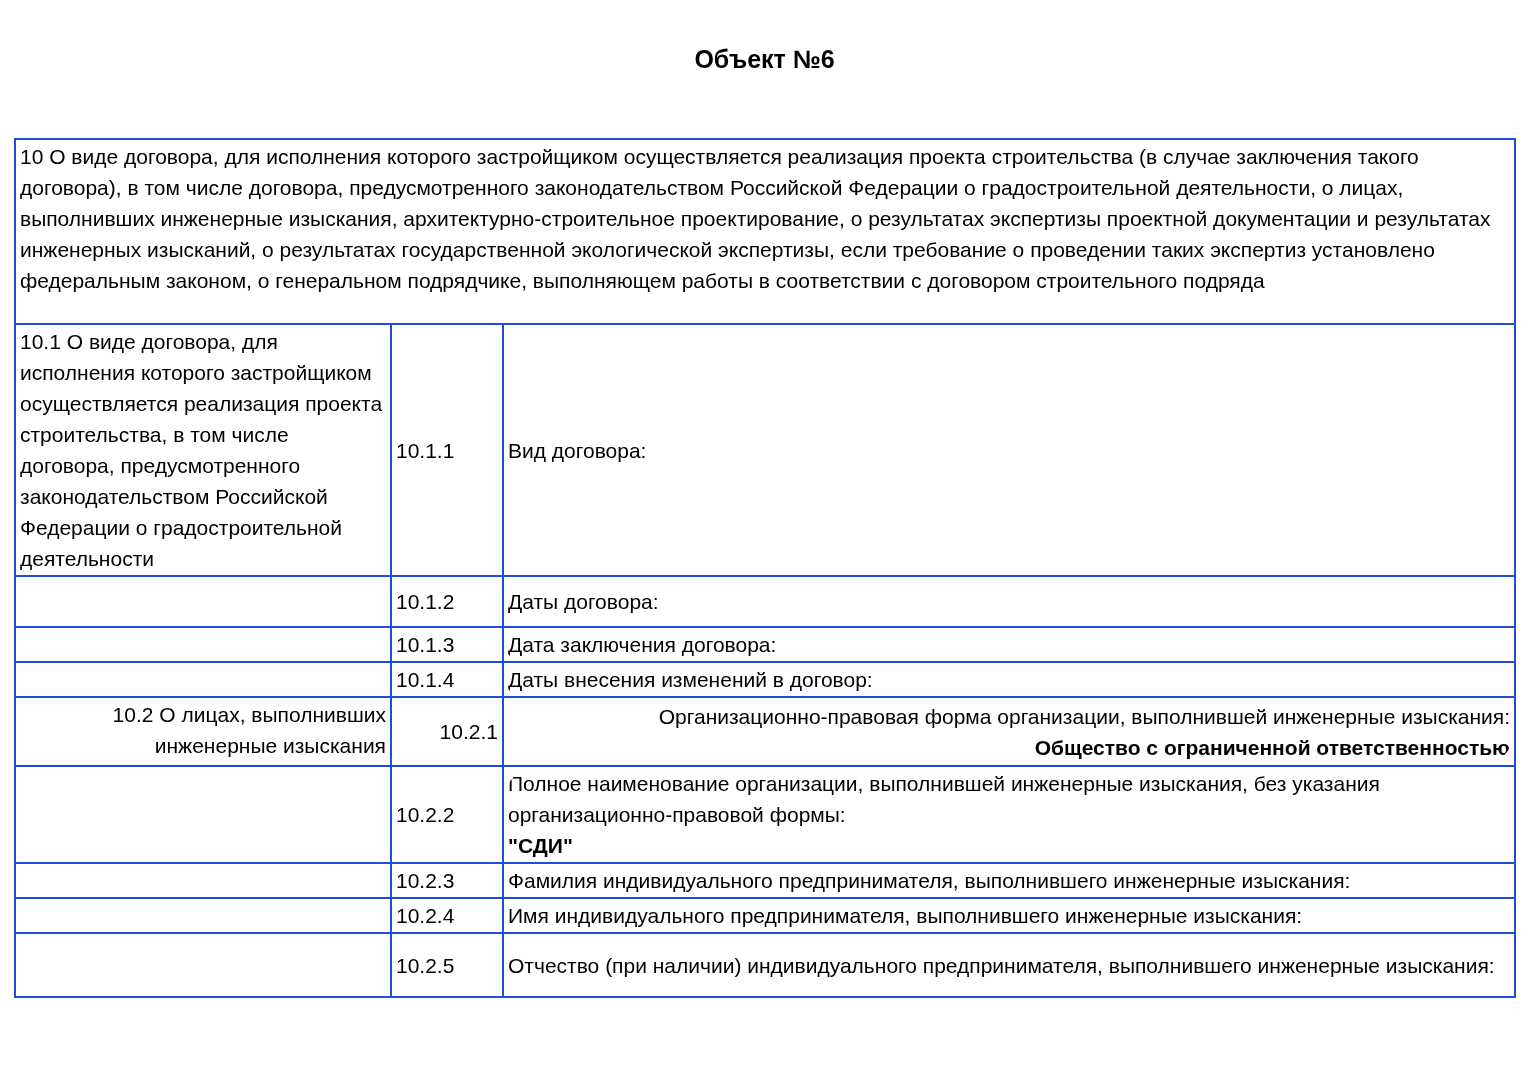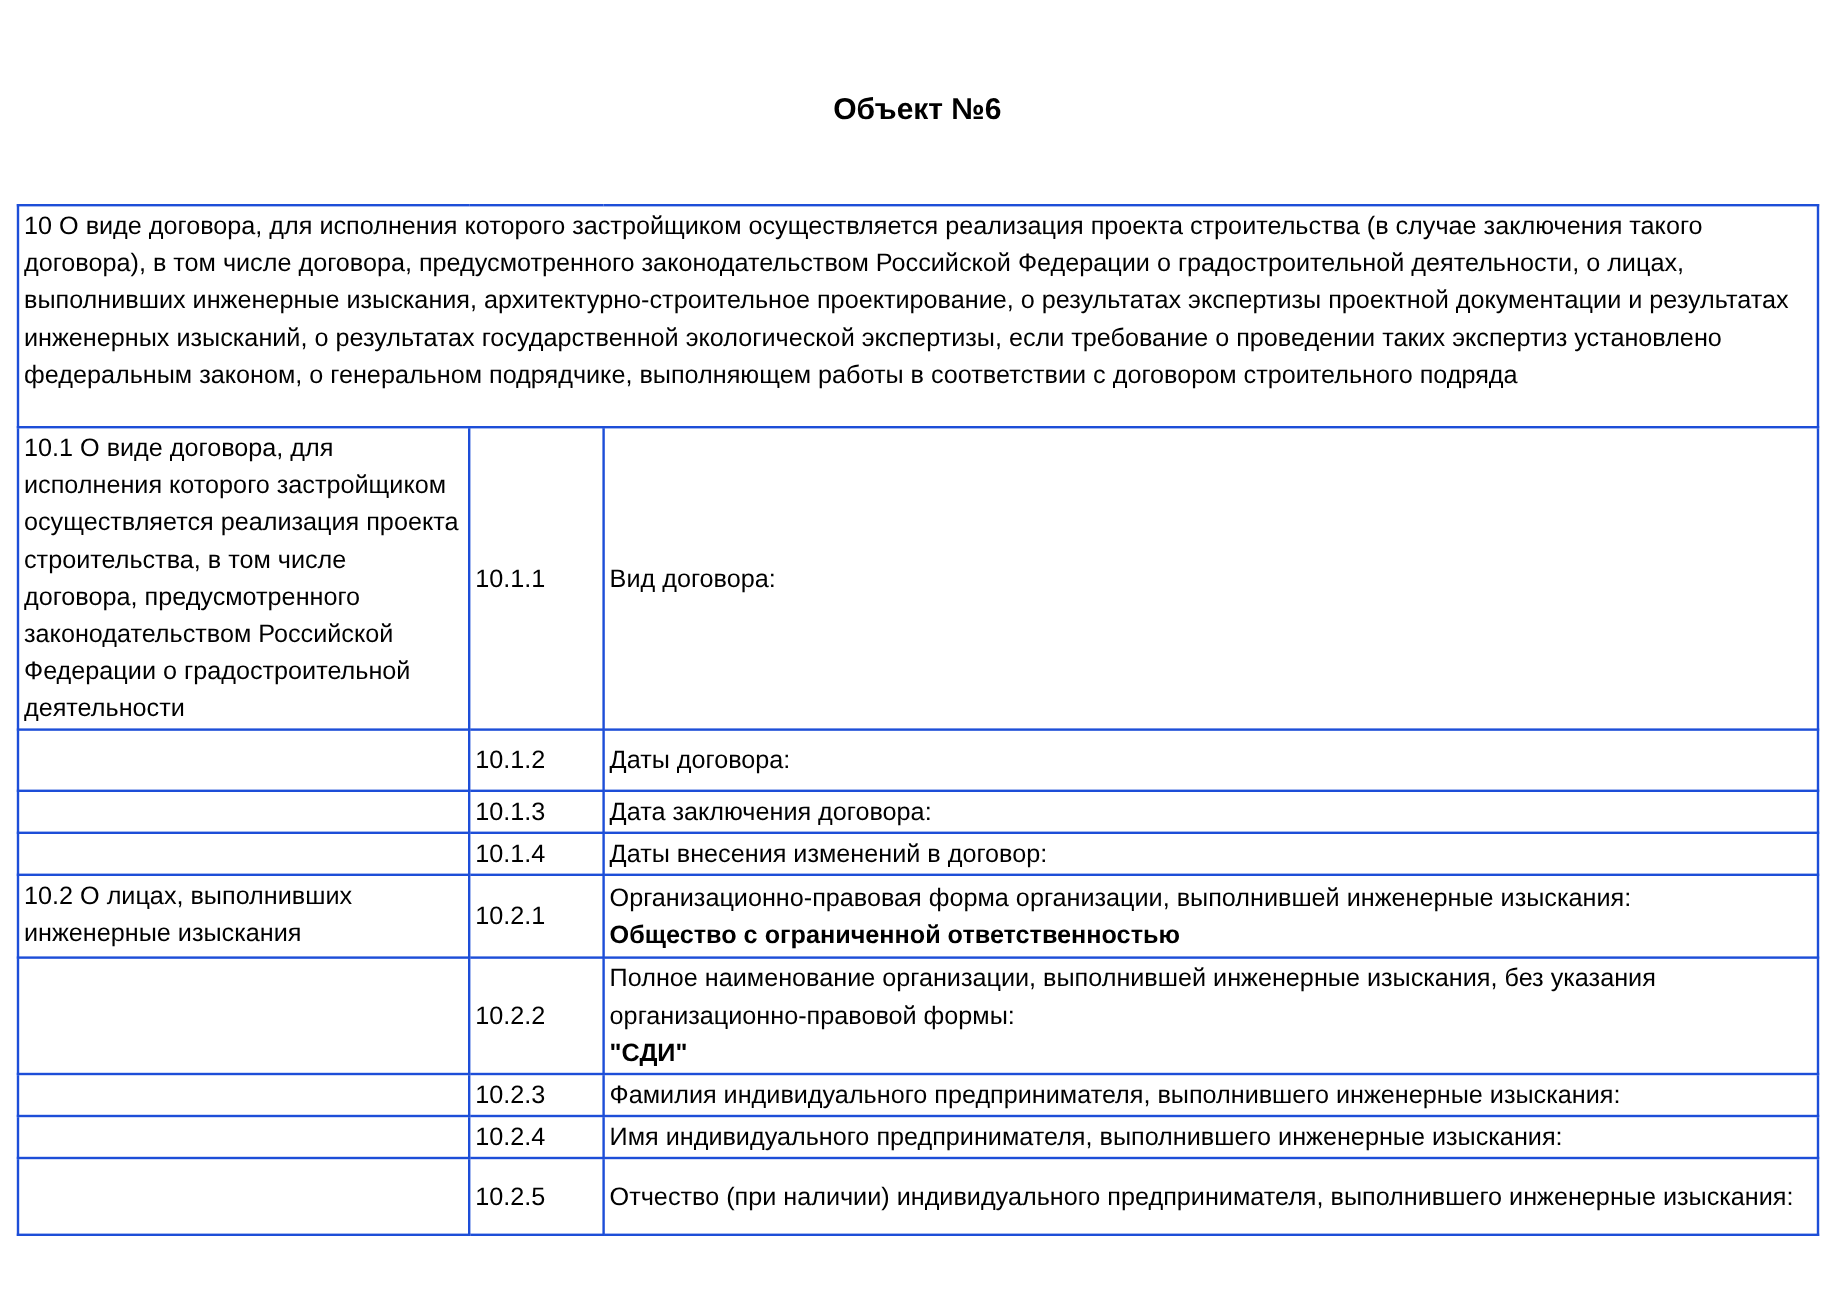--- a/index.html
+++ b/index.html
@@ -5,21 +5,21 @@
   * { margin: 0; padding: 0; box-sizing: border-box; }
   html, body {
     width: 1529px;
     height: 1080px;
     background: #ffffff;
     font-family: "Liberation Sans", sans-serif;
     color: #000000;
     overflow: hidden;
   }
   .title {
-    padding-top: 76px;
+    padding-top: 44px;
     text-align: center;
     font-size: 25px;
     font-weight: bold;
     line-height: 30px;
   }
   table.doc {
     border-collapse: collapse;
     table-layout: fixed;
     width: 1500px;
     margin: 64px 0 0 14px;
@@ -28,21 +28,21 @@
     border: 2px solid #1d4ed8;
     font-size: 21px;
     line-height: 31px;
     padding: 1px 4px;
     overflow: hidden;
     word-wrap: break-word;
   }
   td.hdr { vertical-align: top; }
   td.sec { vertical-align: top; }
   td.code { vertical-align: middle; }
-  td.content { vertical-align: middle; }
+  td.content { vertical-align: middle; border-radius: 32px; }
   .val { font-weight: bold; }
   col.c1 { width: 376px; }
   col.c2 { width: 112px; }
   col.c3 { width: 1012px; }
 </style>
 </head>
 <body>
 
 <div class="title">Объект №6</div>
 
@@ -83,21 +83,21 @@
   </tr>
 
   <tr style="height:34px;">
     <td class="sec"></td>
     <td class="code">10.1.4</td>
     <td class="content">
       <div>Даты внесения изменений в договор:</div>
     </td>
   </tr>
 
-  <tr style="height:69px;">
+  <tr style="height:69px;text-align:right;">
     <td class="sec">10.2 О лицах, выполнивших инженерные изыскания</td>
     <td class="code">10.2.1</td>
     <td class="content">
       <div>Организационно-правовая форма организации, выполнившей инженерные изыскания:</div>
       <div class="val">Общество с ограниченной ответственностью</div>
     </td>
   </tr>
 
   <tr style="height:93px;">
     <td class="sec"></td>

